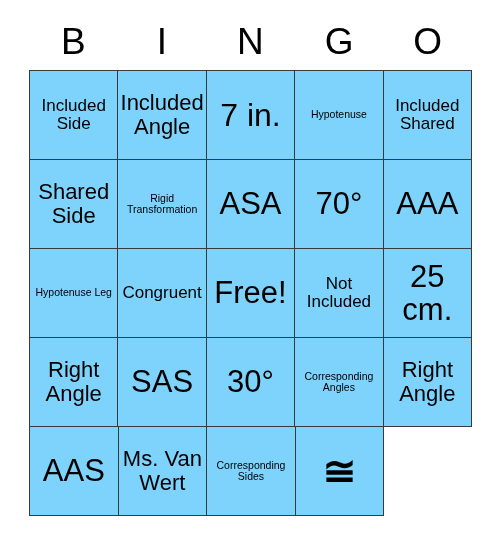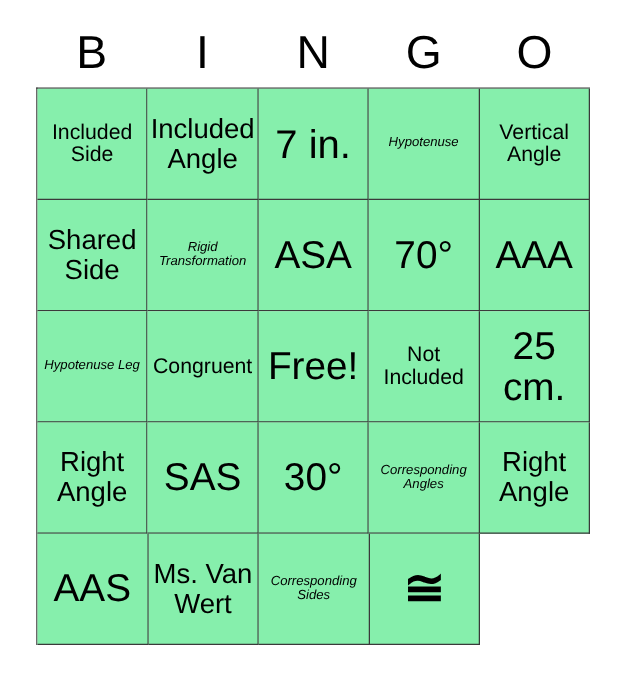--- a/index.html
+++ b/index.html
@@ -56,36 +56,36 @@
     height: 89px;
     box-sizing: border-box;
     border-right: 1px solid #3a3a3a;
     border-bottom: 1px solid #3a3a3a;
     display: flex;
     align-items: center;
     justify-content: center;
     text-align: center;
     padding: 1px 2px;
     overflow: hidden;
-    background: #86efac;
+    background: #7dd3fc;
   }
   .cell-text {
     display: block;
     width: 100%;
     line-height: 1.08;
     word-wrap: break-word;
     hyphens: none;
   }
 
   
   .sz-xl  { font-size: 32px; }
   .sz-lg  { font-size: 31px; }
   .sz-md  { font-size: 22px; }
   .sz-sm  { font-size: 17px; }
-  .sz-xs  { font-size: 10.5px; font-style: italic; }
+  .sz-xs  { font-size: 10.5px; }
 
   .free-cell .cell-text { font-size: 31px; }
 
   
   .symbol-cell .cell-text {
     font-size: 40px;
     font-weight: 700;
     line-height: 1;
   }
 </style>
@@ -111,21 +111,21 @@
       <div class="cell">
           <span class="cell-text sz-md">Included Angle</span>
         </div>
       <div class="cell">
           <span class="cell-text sz-xl">7 in.</span>
         </div>
       <div class="cell">
           <span class="cell-text sz-xs">Hypotenuse</span>
         </div>
       <div class="cell">
-          <span class="cell-text sz-sm">Vertical Angle</span>
+          <span class="cell-text sz-sm">Included Shared</span>
         </div>
     </div>
 
     <div class="grid-row">
       <div class="cell">
           <span class="cell-text sz-md">Shared Side</span>
         </div>
       <div class="cell">
           <span class="cell-text sz-xs">Rigid Transformation</span>
         </div>

